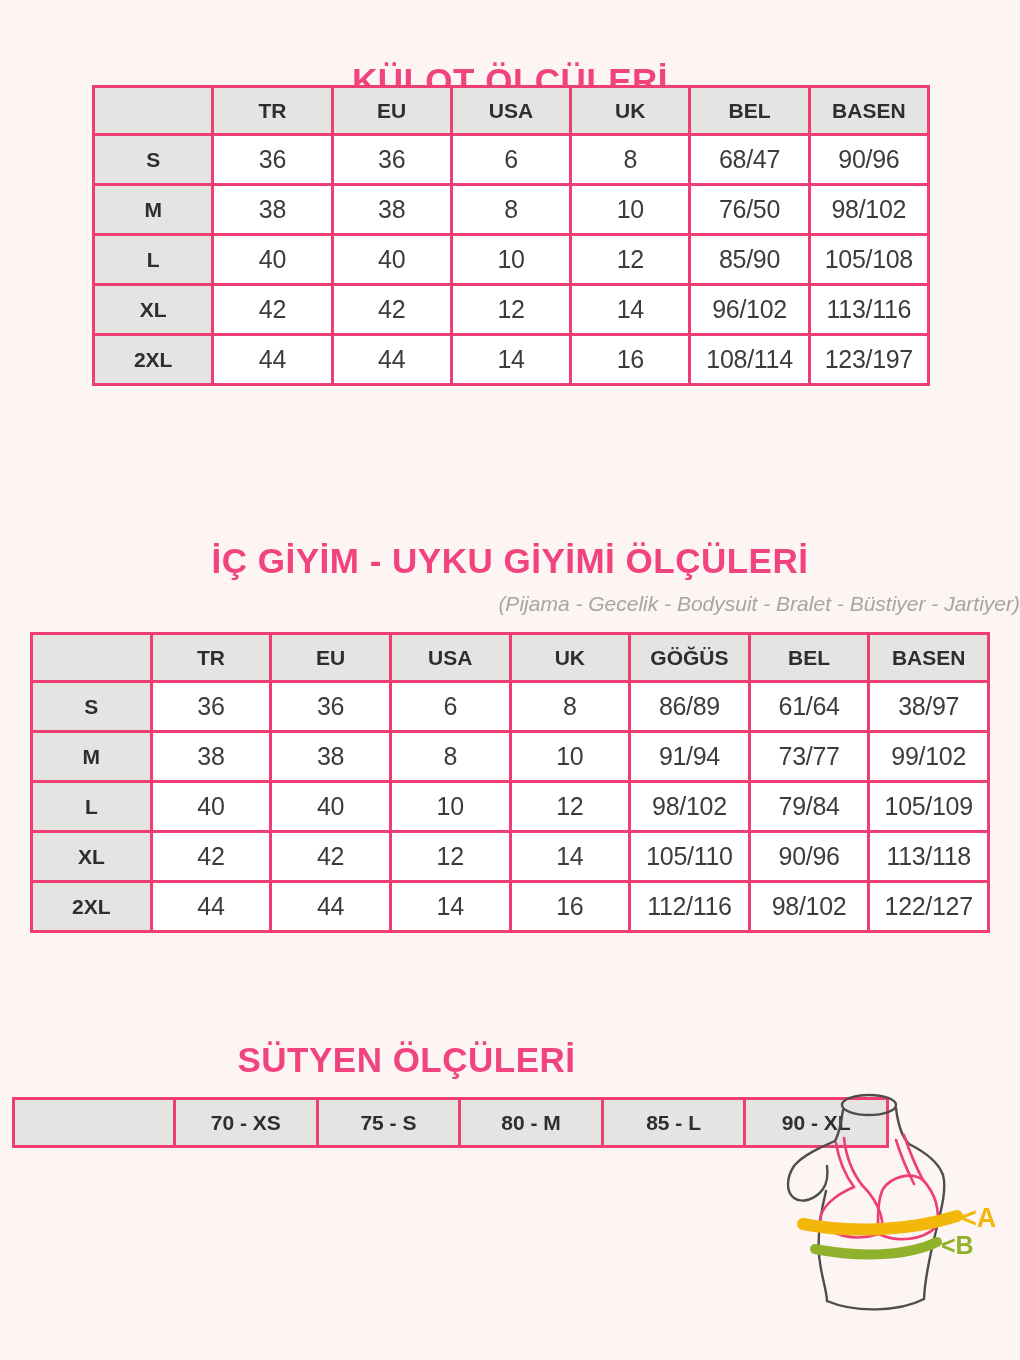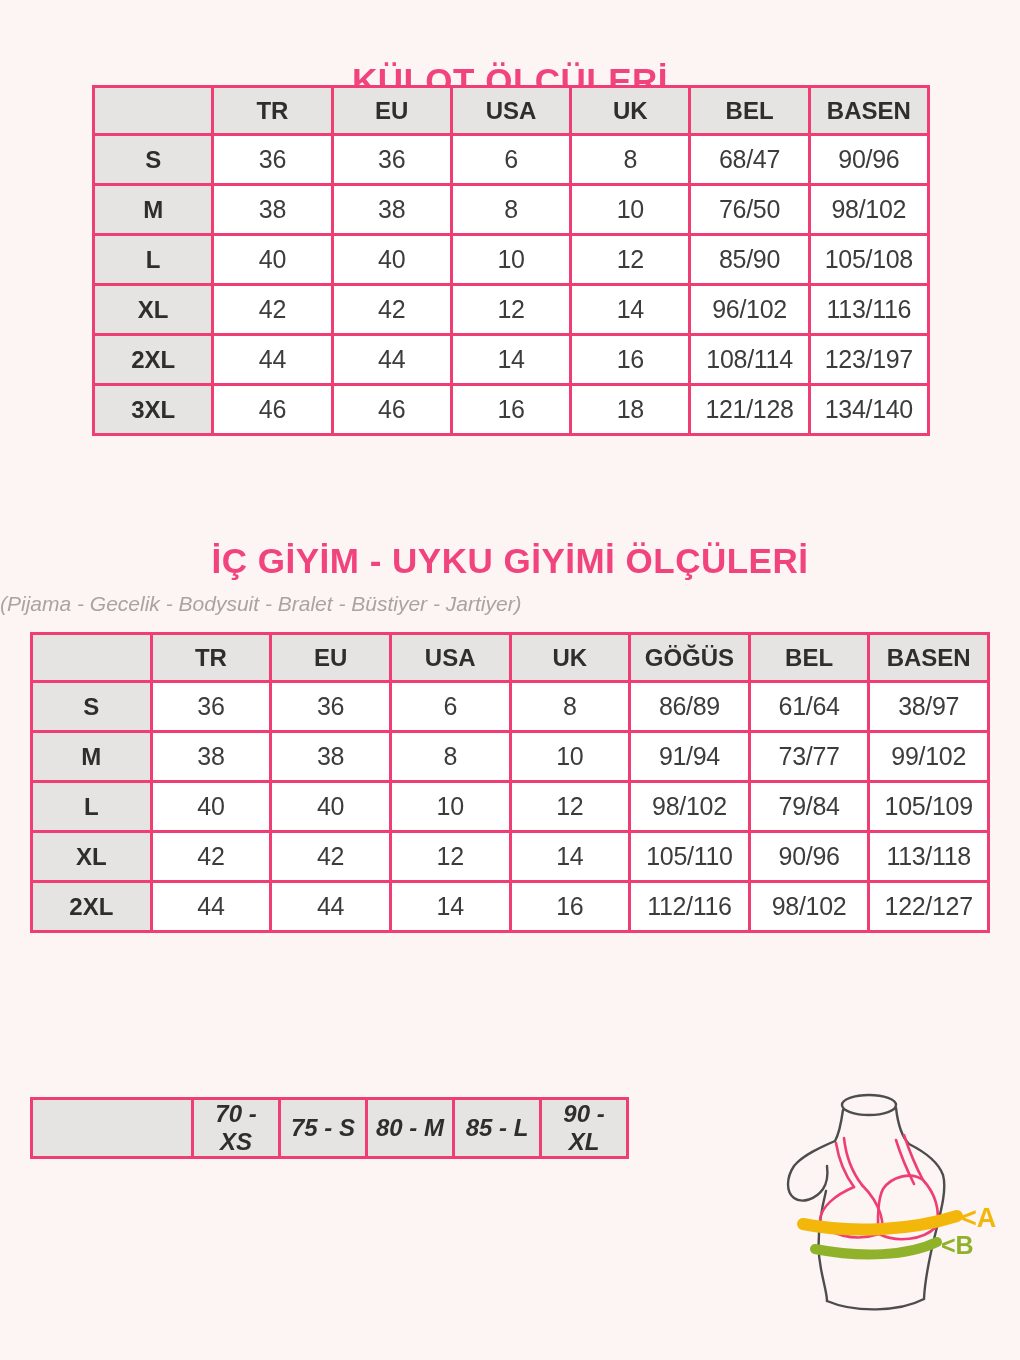--- a/index.html
+++ b/index.html
@@ -11,42 +11,42 @@
   }
   .title{
     position:absolute;margin:0;width:100%;text-align:center;
     font-size:35px;font-weight:800;letter-spacing:.5px;
     color:var(--title,#f1437e);line-height:40px;
   }
   #t1-title{top:24px;margin-top:37px;}
   #t2-title{top:541px;}
   #t3-title{top:1040px;left:30px;width:753px;}
   .subtitle{
-    position:absolute;top:592px;width:100%;text-align:left;
+    position:absolute;top:592px;width:100%;text-align:right;
     font-style:italic;font-size:21px;color:var(--subtitle,#a8a4a2);
   }
   table.size-table{
     position:absolute;border-collapse:collapse;table-layout:fixed;
     background:#fff;border:3px solid var(--accent,#ee3e74);
   }
   .size-table th,.size-table td{
     border:3px solid var(--accent,#ee3e74);
     text-align:center;vertical-align:middle;
     font-size:25px;color:var(--cellText,#3c3c3c);
     padding:0 4px;letter-spacing:-0.3px;
   }
   .size-table thead th,.size-table tbody th{
     background:var(--headerBg,#e6e4e3);
-    font-weight:bold;color:var(--headerText,#2e2e2e);font-size:24px;
+    font-weight:bold;color:var(--headerText,#2e2e2e);font-size:21px;
     letter-spacing:0;
   }
   .size-table tbody td{background:#fff;}
   #kulot-table{left:92px;top:85px;width:838px;}
   #icgiyim-table{left:30px;top:632px;width:960px;}
-  #sutyen-table{left:30px;top:1097px;width:599px;font-style:italic;}
+  #sutyen-table{left:12px;top:1097px;width:877px;}
   #kulot-table thead tr,#icgiyim-table thead tr{height:48px;}
   #kulot-table tbody tr,#icgiyim-table tbody tr{height:50px;}
   #sutyen-table thead tr{height:48px;}
   #sutyen-table tbody tr{height:76px;}
   #sutyen-table th:first-child{width:150px;}
   #sutyen-table tbody th{line-height:1.15;}
   .mannequin{position:absolute;left:783px;top:1093px;width:220px;height:230px;}
   .torso{fill:none;stroke:#4d4d4d;stroke-width:2.4;stroke-linecap:round;}
   .bra{fill:none;stroke:var(--accent,#ee3d76);stroke-width:2.6;stroke-linecap:round;}
   .band{fill:none;stroke-linecap:round;}
@@ -109,29 +109,20 @@
         </tr>
         <tr>
           <th>2XL</th>
           <td>44</td>
           <td>44</td>
           <td>14</td>
           <td>16</td>
           <td>108/114</td>
           <td>123/197</td>
         </tr>
-        <tr>
-          <th>3XL</th>
-          <td>46</td>
-          <td>46</td>
-          <td>16</td>
-          <td>18</td>
-          <td>121/128</td>
-          <td>134/140</td>
-        </tr>
       </tbody>
     </table>
 
   <h1 class="title" id="t2-title">İÇ GİYİM - UYKU GİYİMİ ÖLÇÜLERİ</h1>
   <div class="subtitle">(Pijama - Gecelik - Bodysuit - Bralet - Büstiyer - Jartiyer)</div>
   <table class="size-table" id="icgiyim-table">
       <thead>
         <tr>
           <th></th>
           <th>TR</th>
@@ -190,20 +181,21 @@
           <td>44</td>
           <td>14</td>
           <td>16</td>
           <td>112/116</td>
           <td>98/102</td>
           <td>122/127</td>
         </tr>
       </tbody>
     </table>
 
+  <h1 class="title" id="t3-title">SÜTYEN ÖLÇÜLERİ</h1>
   <table class="size-table" id="sutyen-table">
       <thead>
         <tr>
           <th></th>
           <th>70 - XS</th>
           <th>75 - S</th>
           <th>80 - M</th>
           <th>85 - L</th>
           <th>90 - XL</th>
         </tr>

